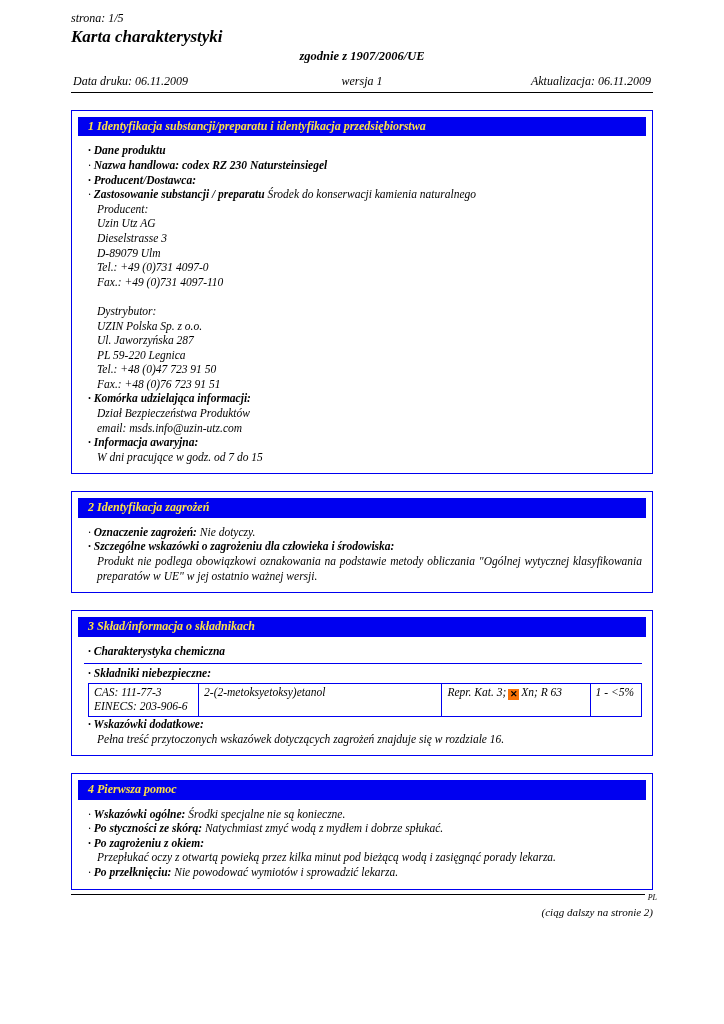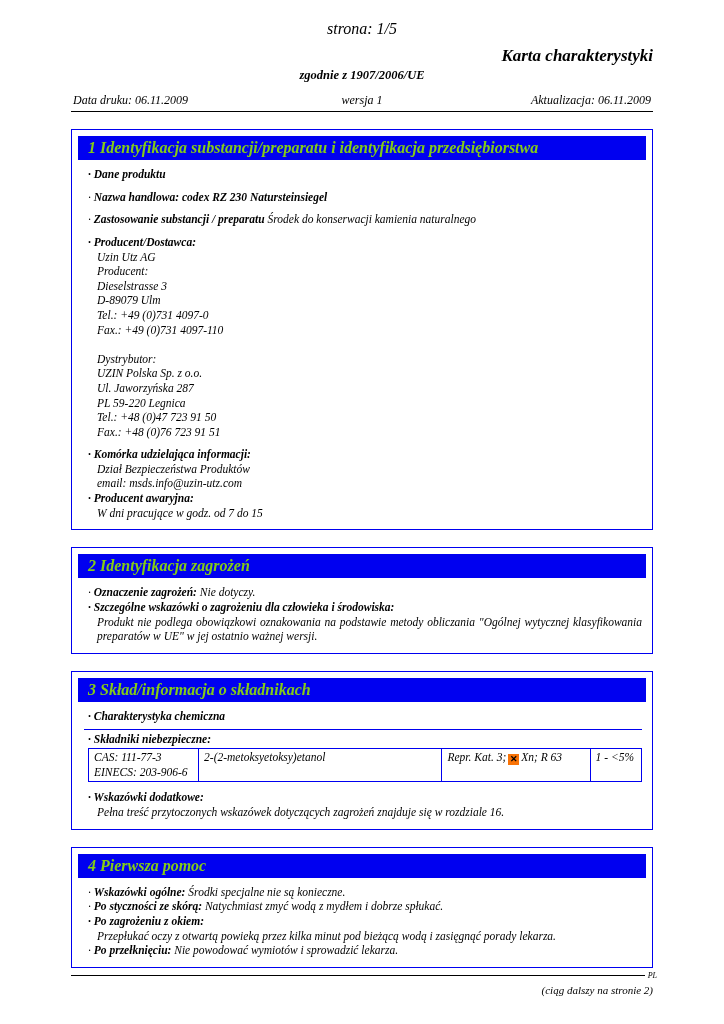--- a/index.html
+++ b/index.html
@@ -5,57 +5,57 @@
   * { margin:0; padding:0; box-sizing:border-box; }
   html,body { background:#ffffff; }
   body {
     width:724px; height:1024px; position:relative; overflow:hidden;
     font-family:"Liberation Serif","DejaVu Serif",serif;
     font-style:italic; color:#000;
   }
   .content { width:582px; margin-left:71px; }
 
   
-  .page-ind { text-align:center; font-size:16px; padding-top:20px; }
-  .doc-title { text-align:right; font-weight:bold; font-size:17px; margin-top:8px; }
+  .page-ind { text-align:left; font-size:12px; padding-top:11px; }
+  .doc-title { text-align:left; font-weight:bold; font-size:17px; margin-top:1px; }
   .doc-sub { text-align:center; font-weight:bold; font-size:12.5px; margin-top:2px; }
   .meta-row { display:flex; margin-top:10px; font-size:12px; padding:0 2px;gap:19px; }
   .meta-row span { flex:1; }
   .meta-row .c { text-align:center; }
   .meta-row .r { text-align:right; }
   .header-rule { border-top:1.5px solid #000; margin-top:3px; }
 
   
   .sec { border:1px solid #0000f0; margin-top:17px; padding:6px 6px 9px 6px; }
   .bar {
-    background:#0000f0; color:#84cc16; font-weight:bold; font-size:16px;
+    background:#0000f0; color:#fde047; font-weight:bold; font-size:12px;
     padding:2px 6px 3px 10px; line-height:1.2;
   }
   .sbody { padding:7px 4px 0 10px; font-size:11.5px; line-height:14.6px; }
   .b { padding-left:9px; text-indent:-9px; }
   .b::before { content:"· "; }
   .ind { padding-left:9px; }
   .lbl { font-weight:bold;font-style:italic; }
-  .grp { margin-top:8px; }
+  .grp { margin-top:0; }
   .blank { height:14.6px; }
   .just { text-align:justify; }
 
   
   .hr-blue { border-top:1px solid #0000f0; margin:5px 0 2px -4px; }
   table.ingr { border-collapse:collapse; width:100%; margin-top:2px; font-size:11.5px; }
   table.ingr td { border:1px solid #0000f0; padding:1px 5px 2px 5px; vertical-align:top; font-style:italic; }
   td.c1 { width:112px; } td.c2 { width:248px; } td.c3 { width:152px;margin-left:48px; } td.c4 { width:52px; }
   .haz {
     display:inline-block; width:11px; height:11px; background:#f97306;
     color:#000; font-style:normal; font-weight:bold; font-size:9px;
     line-height:11px; text-align:center; vertical-align:-1px; margin:0 2px;
   }
 
   
-  .pl-row { display:flex; align-items:center; width:586px; margin:4px 0 0 71px; }
+  .pl-row { display:flex; width:586px; margin:4px 0 0 71px; }
   .pl-line { flex:1; border-top:1px solid #000; }
   .pl-txt { font-size:8px; margin-left:3px; line-height:1; }
   .cont { width:582px; margin-left:71px; text-align:right; font-size:11px; margin-top:4px; }
 </style>
 </head>
 <body>
 
 <div class="content">
 
   <div class="page-ind">strona: 1/5</div>
@@ -69,42 +69,42 @@
   <div class="header-rule"></div>
 
   <section class="sec">
     <div class="bar">1 Identyfikacja substancji/preparatu i identyfikacja przedsiębiorstwa</div>
     <div class="sbody">
       <div class="b lbl">Dane produktu</div>
       <div class="b grp">
         <span class="lbl">Nazwa handlowa:</span>
         <span class="lbl">codex RZ 230 Natursteinsiegel</span>
       </div>
+      <div class="b lbl grp">Producent/Dostawca:</div>
       <div class="b grp">
         <span class="lbl">Zastosowanie substancji / preparatu</span>
         <span>Środek do konserwacji kamienia naturalnego</span>
       </div>
-      <div class="b lbl grp">Producent/Dostawca:</div>
+      <div class="ind">Producent:</div>
       <div class="ind">Uzin Utz AG</div>
-      <div class="ind">Producent:</div>
       <div class="ind">Dieselstrasse 3</div>
       <div class="ind">D-89079 Ulm</div>
       <div class="ind">Tel.: +49 (0)731 4097-0</div>
       <div class="ind">Fax.: +49 (0)731 4097-110</div>
       <div class="blank"></div>
       <div class="ind">Dystrybutor:</div>
       <div class="ind">UZIN Polska Sp. z o.o.</div>
       <div class="ind">Ul. Jaworzyńska 287</div>
       <div class="ind">PL 59-220 Legnica</div>
       <div class="ind">Tel.:  +48 (0)47 723 91 50</div>
       <div class="ind">Fax.: +48 (0)76 723 91 51</div>
       <div class="b lbl grp">Komórka udzielająca informacji:</div>
       <div class="ind">Dział Bezpieczeństwa Produktów</div>
       <div class="ind">email: msds.info@uzin-utz.com</div>
-      <div class="b lbl">Producent awaryjna:</div>
+      <div class="b lbl">Informacja awaryjna:</div>
       <div class="ind">W dni pracujące w godz. od 7 do 15</div>
     </div>
   </section>
 
   <section class="sec">
     <div class="bar">2 Identyfikacja zagrożeń</div>
     <div class="sbody">
       <div class="b">
         <span class="lbl">Oznaczenie zagrożeń:</span>
         <span>Nie dotyczy.</span>

